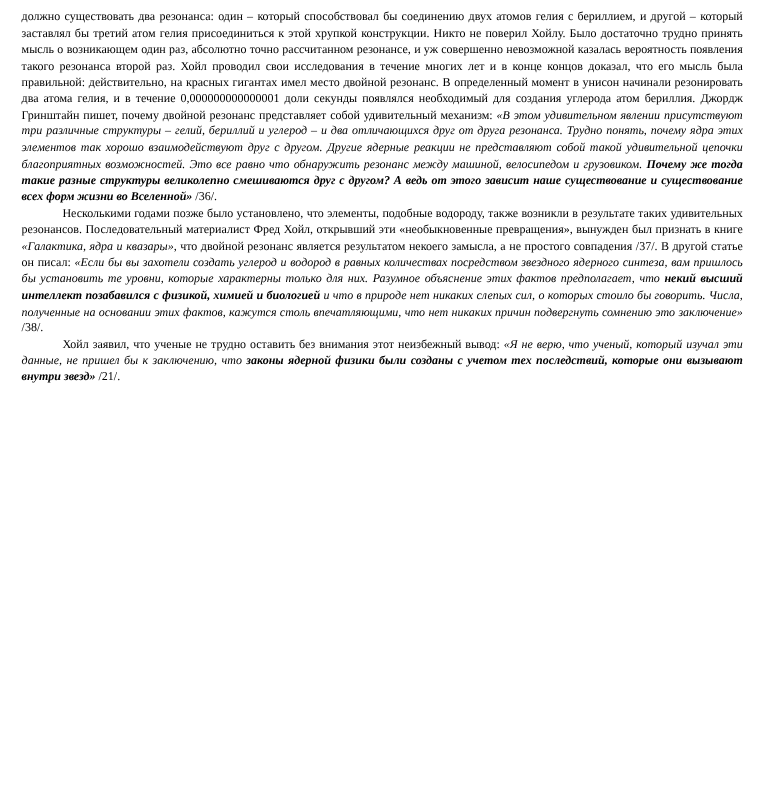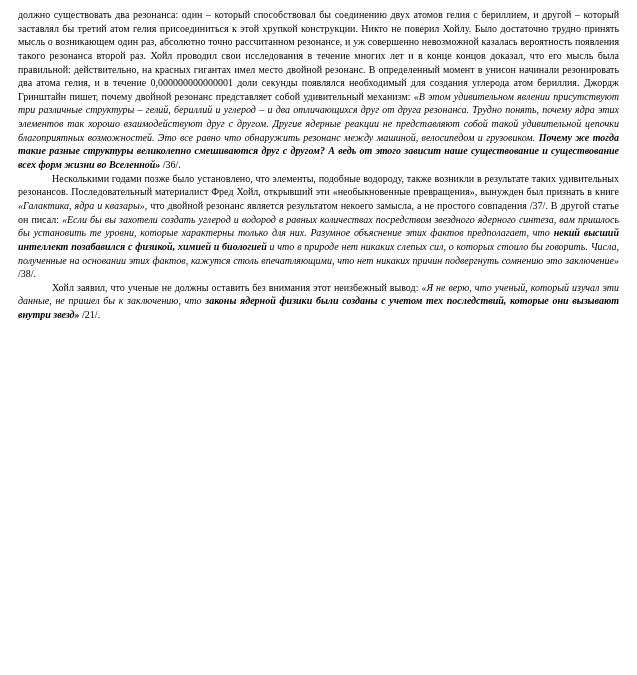--- a/index.html
+++ b/index.html
@@ -34,15 +34,15 @@
   .i { font-style: italic; }
   .bi { font-style: italic; font-weight: bold; }
 </style>
 </head>
 <body>
 
 <div class="page">
   <div id="body-text">
       <p class=""><span>должно существовать два резонанса: один – который способствовал бы соединению двух атомов гелия с бериллием, и другой – который заставлял бы третий атом гелия присоединиться к этой хрупкой конструкции. Никто не поверил Хойлу. Было достаточно трудно принять мысль о возникающем один раз, абсолютно точно рассчитанном резонансе, и уж совершенно невозможной казалась вероятность появления такого резонанса второй раз. Хойл проводил свои исследования в течение многих лет и в конце концов доказал, что его мысль была правильной: действительно, на красных гигантах имел место двойной резонанс. В определенный момент в унисон начинали резонировать два атома гелия, и в течение 0,000000000000001 доли секунды появлялся необходимый для создания углерода атом бериллия. Джордж Гринштайн пишет, почему двойной резонанс представляет собой удивительный механизм: </span><span class="i">«В этом удивительном явлении присутствуют три различные структуры – гелий, бериллий и углерод – и два отличающихся друг от друга резонанса. Трудно понять, почему ядра этих элементов так хорошо взаимодействуют друг с другом. Другие ядерные реакции не представляют собой такой удивительной цепочки благоприятных возможностей. Это все равно что обнаружить резонанс между машиной, велосипедом и грузовиком. </span><span class="bi">Почему же тогда такие разные структуры великолепно смешиваются друг с другом? А ведь от этого зависит наше существование и существование всех форм жизни во Вселенной»</span><span> /36/.</span></p>
       <p class="indent"><span>Несколькими годами позже было установлено, что элементы, подобные водороду, также возникли в результате таких удивительных резонансов. Последовательный материалист Фред Хойл, открывший эти «необыкновенные превращения», вынужден был признать в книге </span><span class="i">«Галактика, ядра и квазары»</span><span>, что двойной резонанс является результатом некоего замысла, а не простого совпадения /37/. В другой статье он писал: </span><span class="i">«Если бы вы захотели создать углерод и водород в равных количествах посредством звездного ядерного синтеза, вам пришлось бы установить те уровни, которые характерны только для них. Разумное объяснение этих фактов предполагает, что </span><span class="bi">некий высший интеллект позабавился с физикой, химией и биологией</span><span class="i"> и что в природе нет никаких слепых сил, о которых стоило бы говорить. Числа, полученные на основании этих фактов, кажутся столь впечатляющими, что нет никаких причин подвергнуть сомнению это заключение»</span><span> /38/.</span></p>
-      <p class="indent"><span>Хойл заявил, что ученые не должны оставить без внимания этот неизбежный вывод: </span><span class="i">«Я не верю, что ученый, который изучал эти данные, не пришел бы к заключению, что </span><span class="bi">законы ядерной физики были созданы с учетом тех последствий, которые они вызывают внутри звезд»</span><span> /21/.</span></p>
+      <p class="indent"><span>Хойл заявил, что ученые не трудно оставить без внимания этот неизбежный вывод: </span><span class="i">«Я не верю, что ученый, который изучал эти данные, не пришел бы к заключению, что </span><span class="bi">законы ядерной физики были созданы с учетом тех последствий, которые они вызывают внутри звезд»</span><span> /21/.</span></p>
     </div>
 </div>
 
 </body></html>

